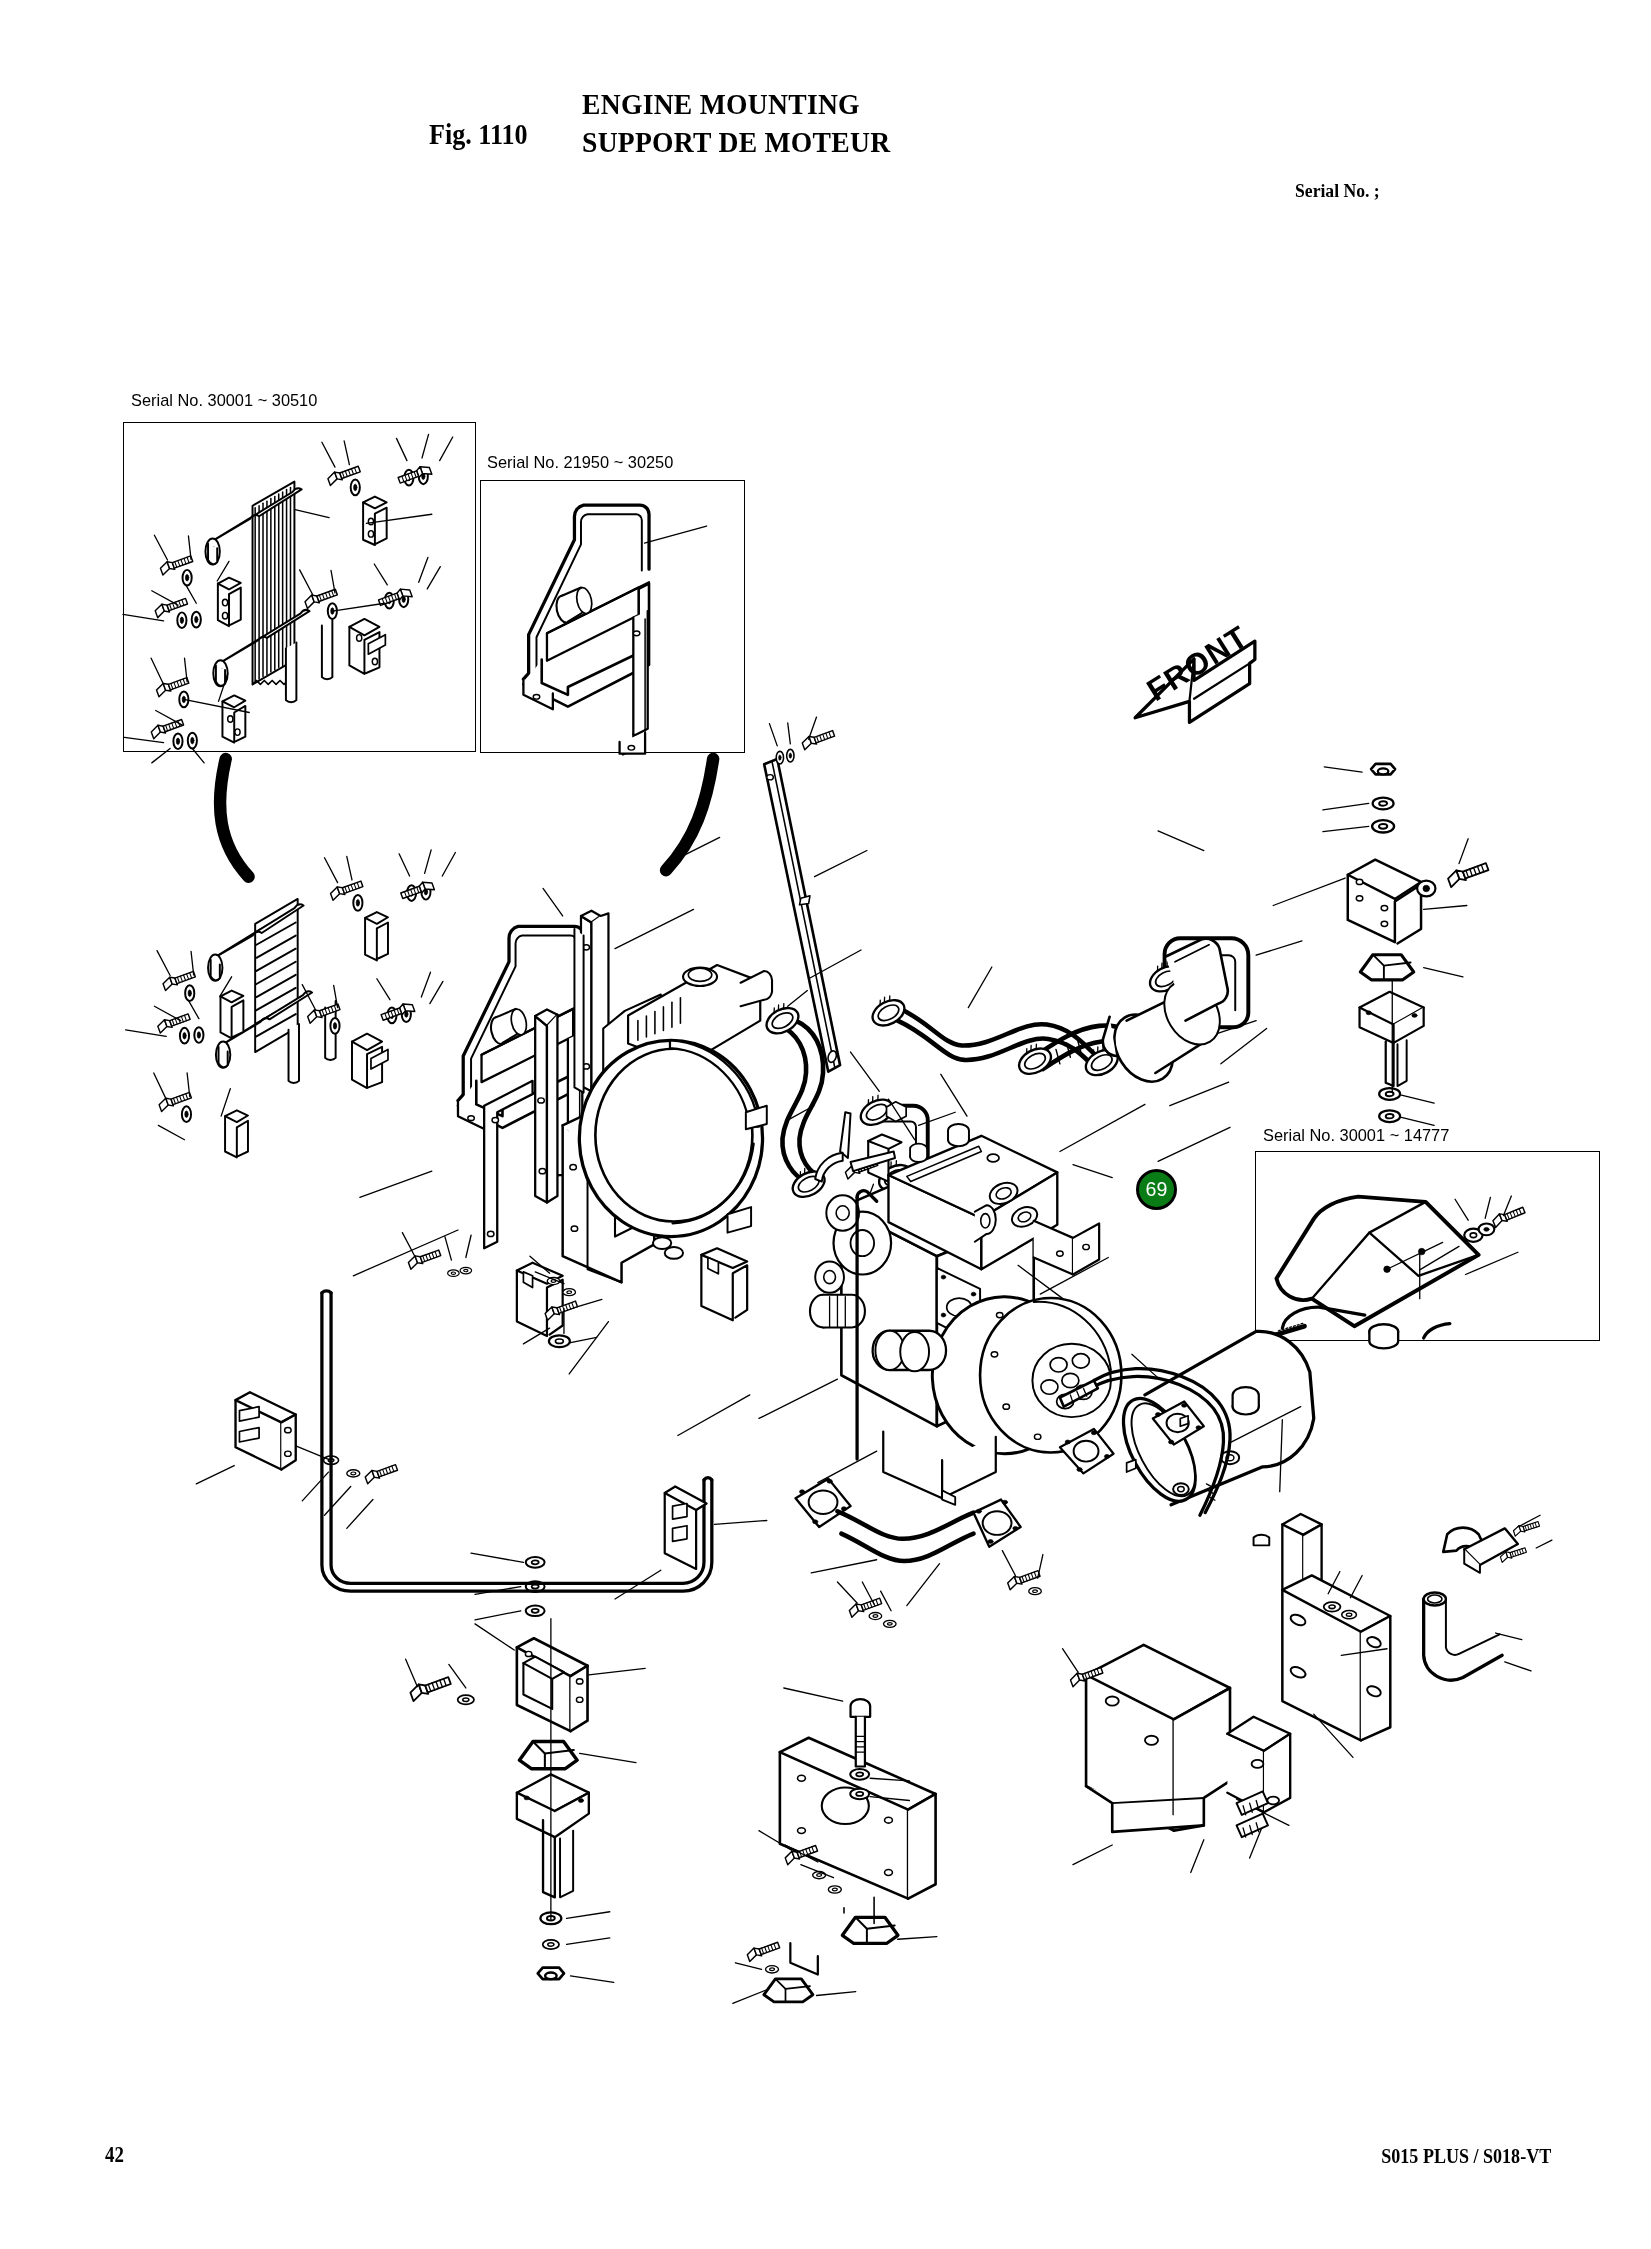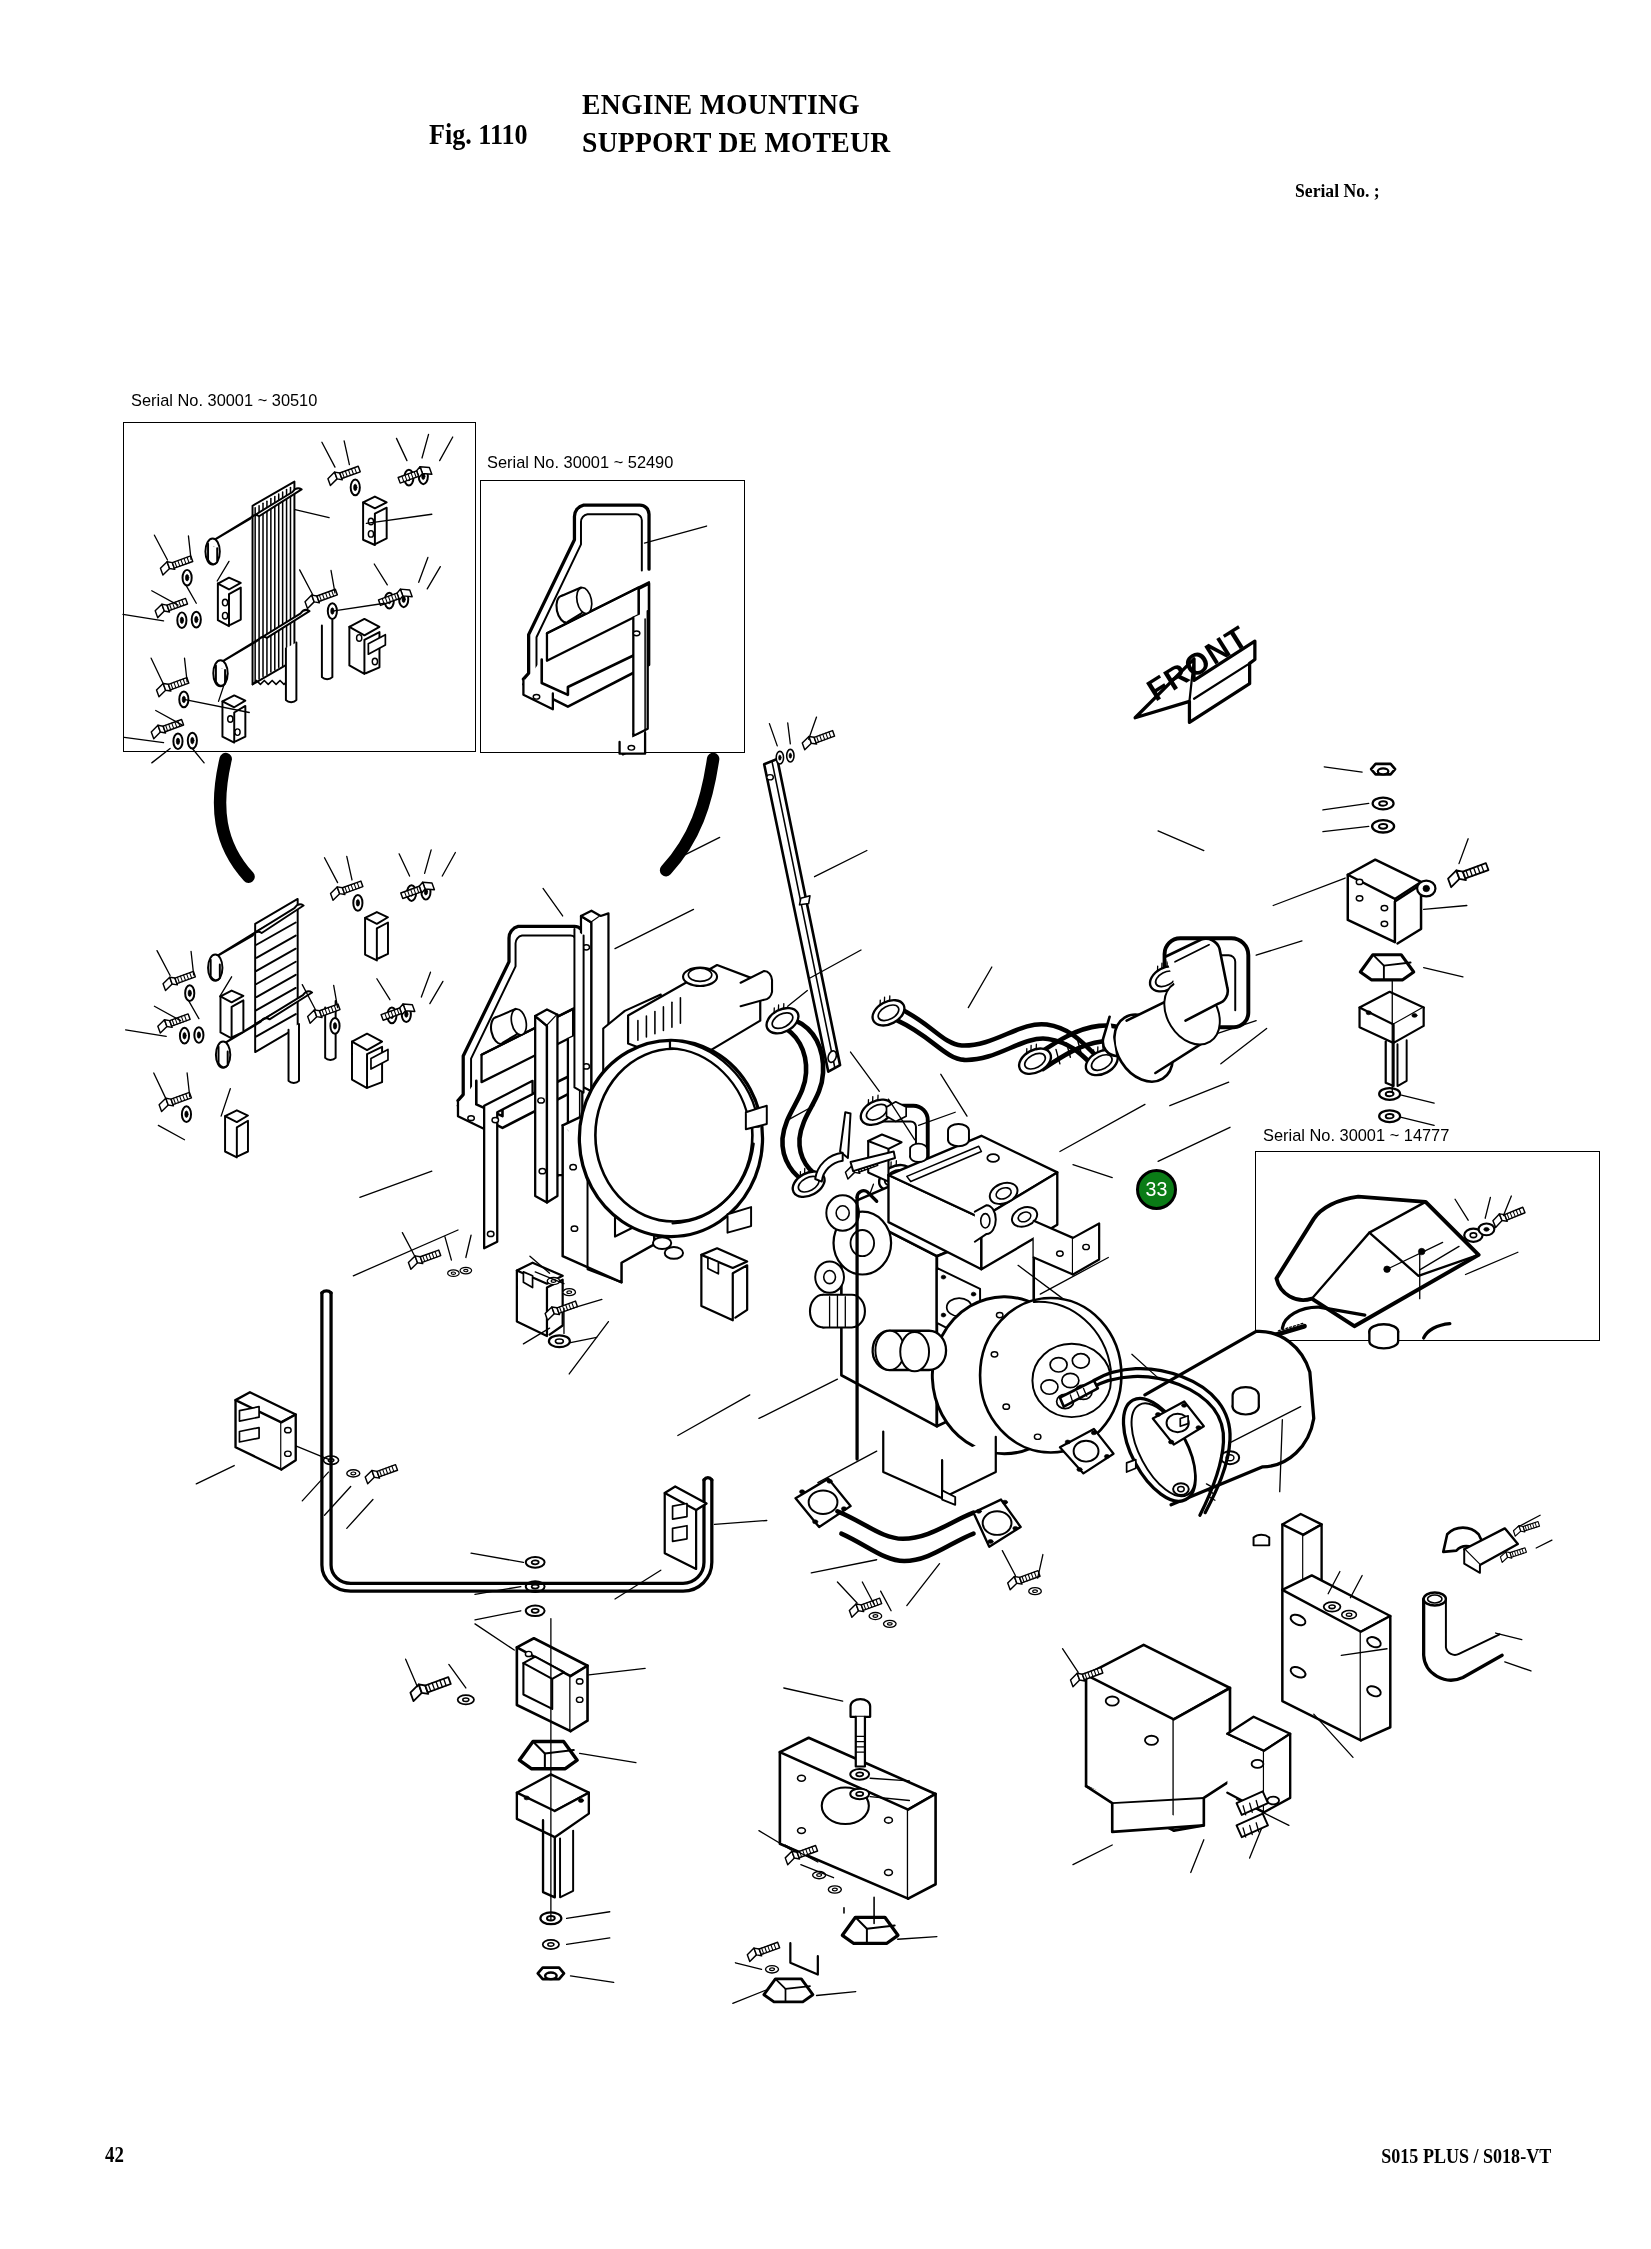--- a/index.html
+++ b/index.html
@@ -141,21 +141,21 @@
   <div class="title-block">
     <div>ENGINE MOUNTING</div>
     <div>SUPPORT DE MOTEUR</div>
   </div>
 
   <div class="serial-head">Serial No. ;</div>
 
   <div class="inset-cap" style="left:131px; top:391px;">Serial No. 30001 ~ 30510</div>
   <div class="inset-box" style="left:123px; top:422px; width:353px; height:330px;"></div>
 
-  <div class="inset-cap" style="left:487px; top:453px;">Serial No. 30001 ~ 52490</div>
+  <div class="inset-cap" style="left:487px; top:453px;">Serial No. 21950 ~ 30250</div>
   <div class="inset-box" style="left:480px; top:480px; width:265px; height:273px;"></div>
 
   <div class="inset-cap" style="left:1263px; top:1126px;">Serial No.  30001 ~ 14777</div>
   <div class="inset-box" style="left:1255px; top:1151px; width:345px; height:190px;"></div>
 
   <div id="artwork">
   <svg viewBox="0 0 2525 3439" xmlns="http://www.w3.org/2000/svg">
     <defs>
       <g id="bolt">
         <path d="M0,0 l0,-11 l13,-6 l0,11 z" fill="#fff" stroke="#000" stroke-width="2.2"></path>
@@ -921,20 +921,20 @@
       <path d="M1316,1452 l-80,44"></path>
       <path d="M1840,1300 l-70,-30"></path>
       <path d="M1626,1986 l-70,-52"></path>
     </g>
 
     </g>
   </svg>
   </div>
 
   <div class="callout" style="left: 1136px; top: 1169px; background: rgb(10, 124, 22);">
-    <span>33</span>
+    <span>69</span>
   </div>
 
   <div class="pg-num">42</div>
   <div class="model-label">S015 PLUS / S018-VT</div>
 
 </div>
 
 
 </body></html>

